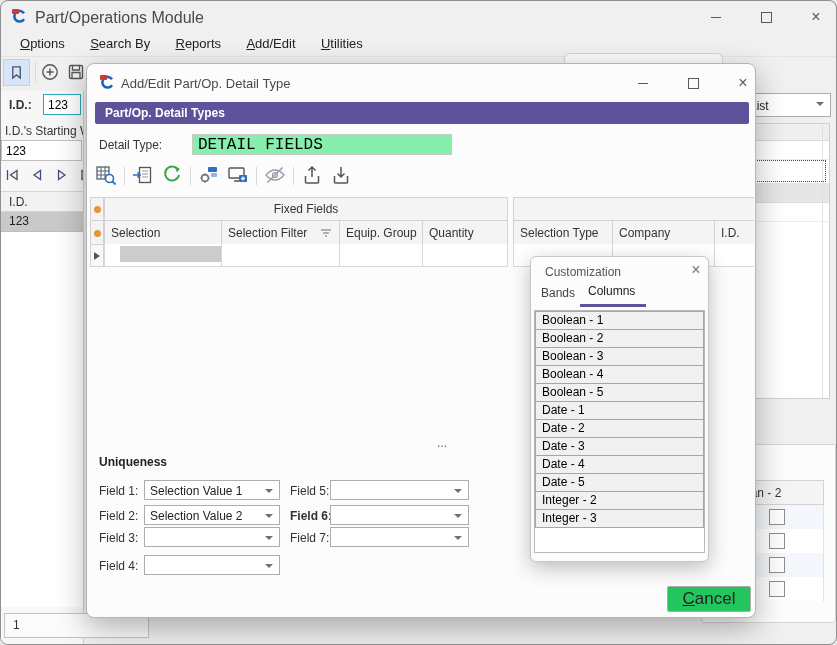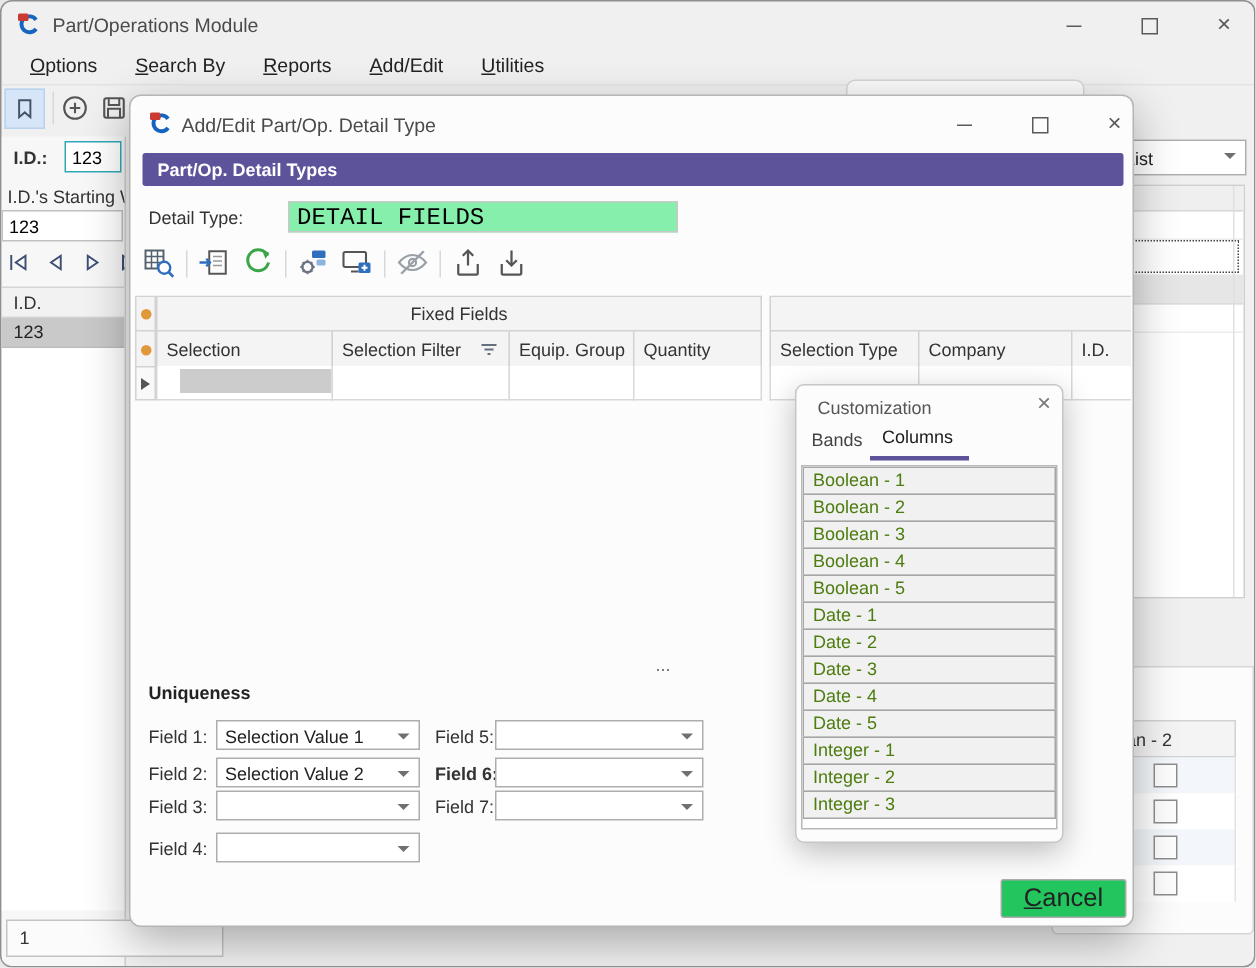--- a/index.html
+++ b/index.html
@@ -27,21 +27,21 @@
   .hcell{position:absolute;background:#f4f4f4;border:1px solid #d2d2d2;font-size:12px;color:#333;
          display:flex;align-items:center;padding-left:6px;overflow:hidden;white-space:nowrap}
   .hcell.center{justify-content:center;padding-left:0}
   .dcell{position:absolute;background:#fff;border:1px solid #d8d8d8;border-top:none}
   .dot{position:absolute;width:7px;height:7px;border-radius:50%;background:#e0983a}
   .row-arrow{position:absolute;width:0;height:0;border-left:6px solid #555;
              border-top:4px solid transparent;border-bottom:4px solid transparent}
 
   
   .li-item{height:19px;background:#f1f1f1;border:1px solid #a6a6a6;margin-top:-1px;
-           line-height:17px;padding-left:6px;font-size:12px;color:#4d7c0f;overflow:hidden;white-space:nowrap}
+           line-height:17px;padding-left:6px;font-size:12px;color:#000000;overflow:hidden;white-space:nowrap}
   .li-item:first-child{margin-top:0}
 
   .cb{position:absolute;width:16px;height:16px;background:#fdfdfd;border:1px solid #8d8d8d}
 
   .menu-item{padding:0 11px;line-height:26px;font-size:13px;color:#222;display:inline-block}
   .tool-sep{width:1px;background:#d8d8d8}
 
   button{font-family:"Liberation Sans",sans-serif}
 </style>
 </head>
@@ -49,21 +49,21 @@
 
 <div id="stage">
 
   <div class="abs" style="left:0;top:0;width:837px;height:30px;">
     <span class="abs" style="left:10px;top:7px;width:16px;height:16px;">
       <svg width="16" height="16" viewBox="0 0 16 16">
         <path d="M13 5.2a5.3 5.3 0 1 0 0 6" stroke="#1565c0" stroke-width="2.6" fill="none"></path>
         <rect x="1" y="1" width="7" height="5" rx="1" fill="#cc3b33"></rect>
       </svg>
     </span>
-    <span class="abs nowrap" style="left:34px;top:8px;font-size:13px;color:#4a4a4a;">Part/Operations Module</span>
+    <span class="abs nowrap" style="left:34px;top:8px;font-size:16px;color:#4a4a4a;">Part/Operations Module</span>
     <span class="win-ctl ctl-min" style="left:702px;top:6px;"></span>
     <span class="win-ctl ctl-max" style="left:752px;top:6px;"></span>
     <span class="win-ctl ctl-close" style="left:802px;top:6px;"></span>
   </div>
 
   <div class="abs" style="left:0;top:30px;width:837px;height:26px;border-bottom:1px solid #e4e4e4;padding-left:8px;">
     <span class="menu-item"><span class="accel">O</span><span>ptions</span></span>
     <span class="menu-item"><span class="accel">S</span><span>earch By</span></span>
     <span class="menu-item"><span class="accel">R</span><span>eports</span></span>
     <span class="menu-item"><span class="accel">A</span><span>dd/Edit</span></span>
@@ -351,19 +351,18 @@
       <div class="li-item">Boolean - 1</div>
       <div class="li-item">Boolean - 2</div>
       <div class="li-item">Boolean - 3</div>
       <div class="li-item">Boolean - 4</div>
       <div class="li-item">Boolean - 5</div>
       <div class="li-item">Date - 1</div>
       <div class="li-item">Date - 2</div>
       <div class="li-item">Date - 3</div>
       <div class="li-item">Date - 4</div>
       <div class="li-item">Date - 5</div>
-      <div class="li-item">Integer - 1</div>
       <div class="li-item">Integer - 2</div>
       <div class="li-item">Integer - 3</div>
     </div>
   </div>
 
 </div>
 
 </body></html>

